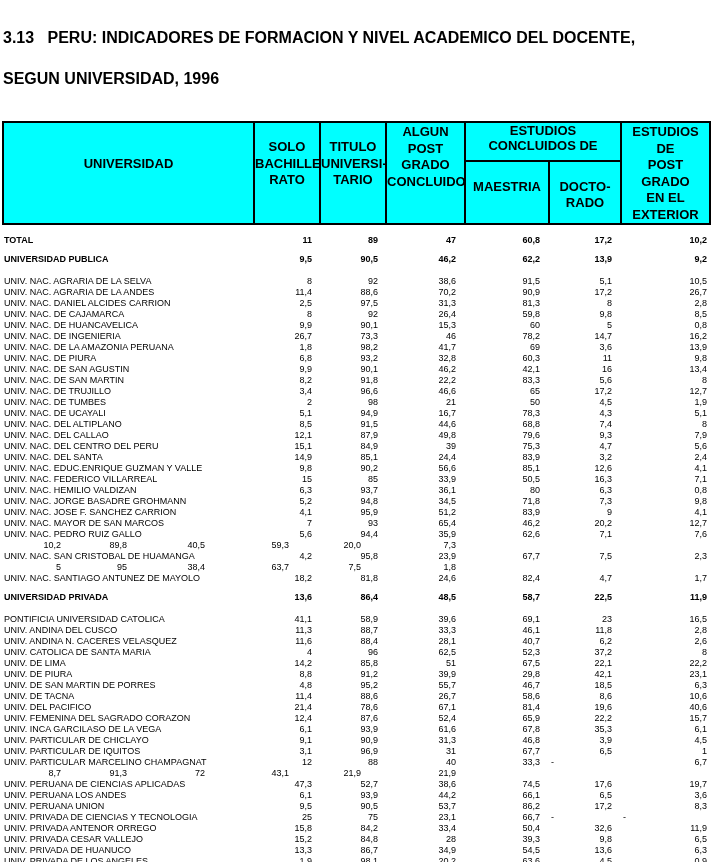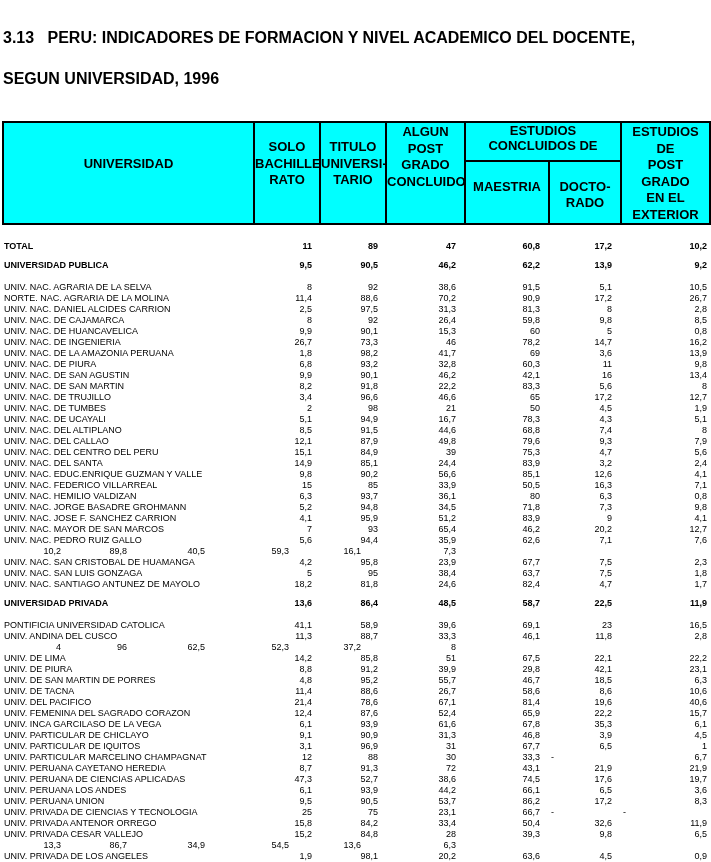--- a/index.html
+++ b/index.html
@@ -23,21 +23,21 @@
   th .hl{display:block;line-height:16.5px;white-space:pre-line;}
   .pad-u{padding-top:33px;}   
   .pad-2{padding-top:16px;}   
   .pad-0{padding-top:1px;}    
   .pad-m{padding-top:17px;}   
   th.band .hl{line-height:15px;padding-top:0;}
   th.thick{border-left:3px solid var(--line-color,#000);}
   
   #rows{margin-left:2px;width:707px;margin-top:0;}
   .row{display:flex;height:11px;line-height:11px;font-size:9px;white-space:nowrap;}
-  .row.total{margin-top:16px;font-weight:bold;}
+  .row.total{margin-top:10px;font-weight:bold;}
   .row.section{margin-top:8px;font-weight:bold;}
   .row.group-start{margin-top:11px;}
   .cell{box-sizing:border-box;flex:none;overflow:visible;}
   .label{width:251px;padding-left:2px;}
   .num{text-align:right;}
   .col0{width:66px;padding-right:7px;}
   .col1{width:66px;padding-right:7px;}
   .col2{width:79px;padding-right:8px;}
   .col3{width:84px;padding-right:8px;}
   .col4{width:72px;padding-right:8px;}
@@ -129,21 +129,21 @@
       <div class="row item group-start">
         <div class="cell label">UNIV. NAC. AGRARIA DE LA SELVA</div>
         <div class="cell num col0">8</div>
         <div class="cell num col1">92</div>
         <div class="cell num col2">38,6</div>
         <div class="cell num col3">91,5</div>
         <div class="cell num col4">5,1</div>
         <div class="cell num col5">10,5</div>
       </div>
       <div class="row item">
-        <div class="cell label">NORTE. NAC. AGRARIA DE LA MOLINA</div>
+        <div class="cell label">UNIV. NAC. AGRARIA DE LA ANDES</div>
         <div class="cell num col0">11,4</div>
         <div class="cell num col1">88,6</div>
         <div class="cell num col2">70,2</div>
         <div class="cell num col3">90,9</div>
         <div class="cell num col4">17,2</div>
         <div class="cell num col5">26,7</div>
       </div>
       <div class="row item">
         <div class="cell label">UNIV. NAC. DANIEL ALCIDES CARRION</div>
         <div class="cell num col0">2,5</div>
@@ -340,34 +340,33 @@
         <div class="cell num col2">35,9</div>
         <div class="cell num col3">62,6</div>
         <div class="cell num col4">7,1</div>
         <div class="cell num col5">7,6</div>
       </div>
       <div class="row item">
         <div class="cell num col0">10,2</div>
         <div class="cell num col1">89,8</div>
         <div class="cell num col2">40,5</div>
         <div class="cell num col3">59,3</div>
-        <div class="cell num col4">16,1</div>
+        <div class="cell num col4">20,0</div>
         <div class="cell num col5">7,3</div>
       </div>
       <div class="row item">
         <div class="cell label">UNIV. NAC. SAN CRISTOBAL DE HUAMANGA</div>
         <div class="cell num col0">4,2</div>
         <div class="cell num col1">95,8</div>
         <div class="cell num col2">23,9</div>
         <div class="cell num col3">67,7</div>
         <div class="cell num col4">7,5</div>
         <div class="cell num col5">2,3</div>
       </div>
       <div class="row item">
-        <div class="cell label">UNIV. NAC. SAN LUIS GONZAGA</div>
         <div class="cell num col0">5</div>
         <div class="cell num col1">95</div>
         <div class="cell num col2">38,4</div>
         <div class="cell num col3">63,7</div>
         <div class="cell num col4">7,5</div>
         <div class="cell num col5">1,8</div>
       </div>
       <div class="row item">
         <div class="cell label">UNIV. NAC. SANTIAGO ANTUNEZ DE MAYOLO</div>
         <div class="cell num col0">18,2</div>
@@ -398,20 +397,30 @@
       <div class="row item">
         <div class="cell label">UNIV. ANDINA DEL CUSCO</div>
         <div class="cell num col0">11,3</div>
         <div class="cell num col1">88,7</div>
         <div class="cell num col2">33,3</div>
         <div class="cell num col3">46,1</div>
         <div class="cell num col4">11,8</div>
         <div class="cell num col5">2,8</div>
       </div>
       <div class="row item">
+        <div class="cell label">UNIV. ANDINA N. CACERES VELASQUEZ</div>
+        <div class="cell num col0">11,6</div>
+        <div class="cell num col1">88,4</div>
+        <div class="cell num col2">28,1</div>
+        <div class="cell num col3">40,7</div>
+        <div class="cell num col4">6,2</div>
+        <div class="cell num col5">2,6</div>
+      </div>
+      <div class="row item">
+        <div class="cell label">UNIV. CATOLICA DE SANTA MARIA</div>
         <div class="cell num col0">4</div>
         <div class="cell num col1">96</div>
         <div class="cell num col2">62,5</div>
         <div class="cell num col3">52,3</div>
         <div class="cell num col4">37,2</div>
         <div class="cell num col5">8</div>
       </div>
       <div class="row item">
         <div class="cell label">UNIV. DE LIMA</div>
         <div class="cell num col0">14,2</div>
@@ -490,27 +499,26 @@
         <div class="cell num col1">96,9</div>
         <div class="cell num col2">31</div>
         <div class="cell num col3">67,7</div>
         <div class="cell num col4">6,5</div>
         <div class="cell num col5">1</div>
       </div>
       <div class="row item">
         <div class="cell label">UNIV. PARTICULAR MARCELINO CHAMPAGNAT</div>
         <div class="cell num col0">12</div>
         <div class="cell num col1">88</div>
-        <div class="cell num col2">30</div>
+        <div class="cell num col2">40</div>
         <div class="cell num col3">33,3</div>
         <div class="cell num col4 dash">-</div>
         <div class="cell num col5">6,7</div>
       </div>
       <div class="row item">
-        <div class="cell label">UNIV. PERUANA CAYETANO HEREDIA</div>
         <div class="cell num col0">8,7</div>
         <div class="cell num col1">91,3</div>
         <div class="cell num col2">72</div>
         <div class="cell num col3">43,1</div>
         <div class="cell num col4">21,9</div>
         <div class="cell num col5">21,9</div>
       </div>
       <div class="row item">
         <div class="cell label">UNIV. PERUANA DE CIENCIAS APLICADAS</div>
         <div class="cell num col0">47,3</div>
@@ -559,20 +567,21 @@
       <div class="row item">
         <div class="cell label">UNIV. PRIVADA CESAR VALLEJO</div>
         <div class="cell num col0">15,2</div>
         <div class="cell num col1">84,8</div>
         <div class="cell num col2">28</div>
         <div class="cell num col3">39,3</div>
         <div class="cell num col4">9,8</div>
         <div class="cell num col5">6,5</div>
       </div>
       <div class="row item">
+        <div class="cell label">UNIV. PRIVADA DE HUANUCO</div>
         <div class="cell num col0">13,3</div>
         <div class="cell num col1">86,7</div>
         <div class="cell num col2">34,9</div>
         <div class="cell num col3">54,5</div>
         <div class="cell num col4">13,6</div>
         <div class="cell num col5">6,3</div>
       </div>
       <div class="row item">
         <div class="cell label">UNIV. PRIVADA DE LOS ANGELES</div>
         <div class="cell num col0">1,9</div>

